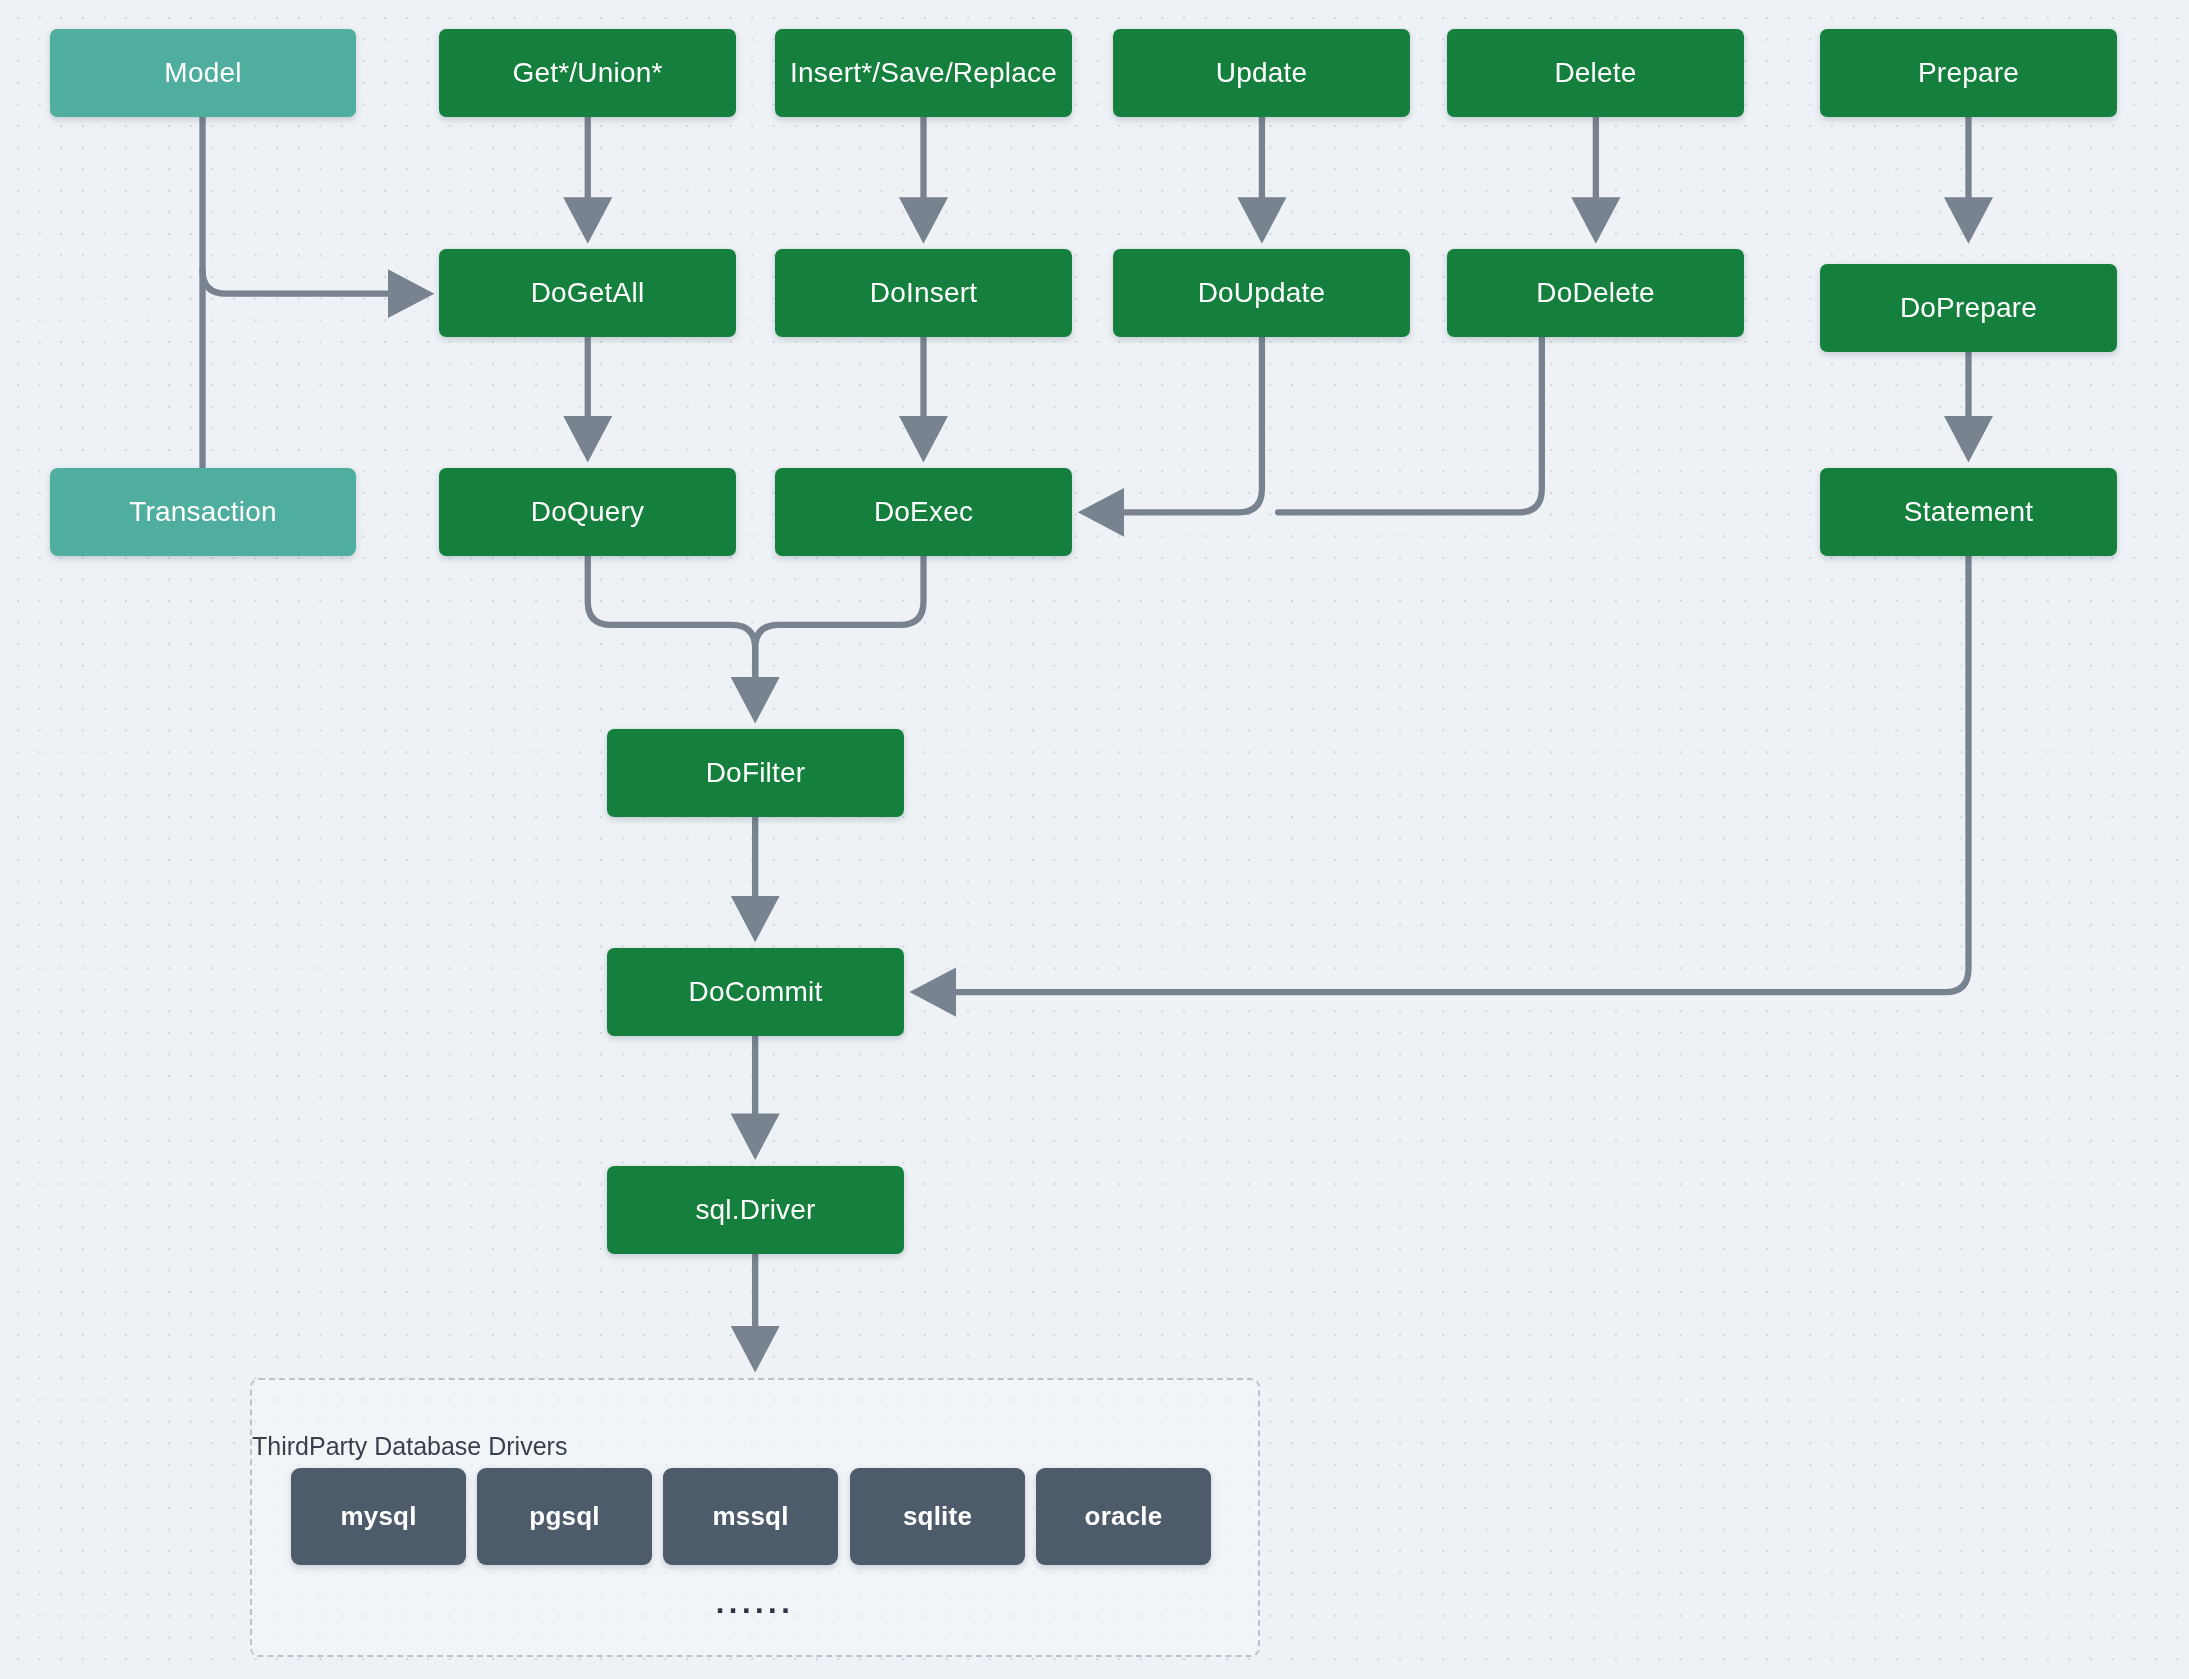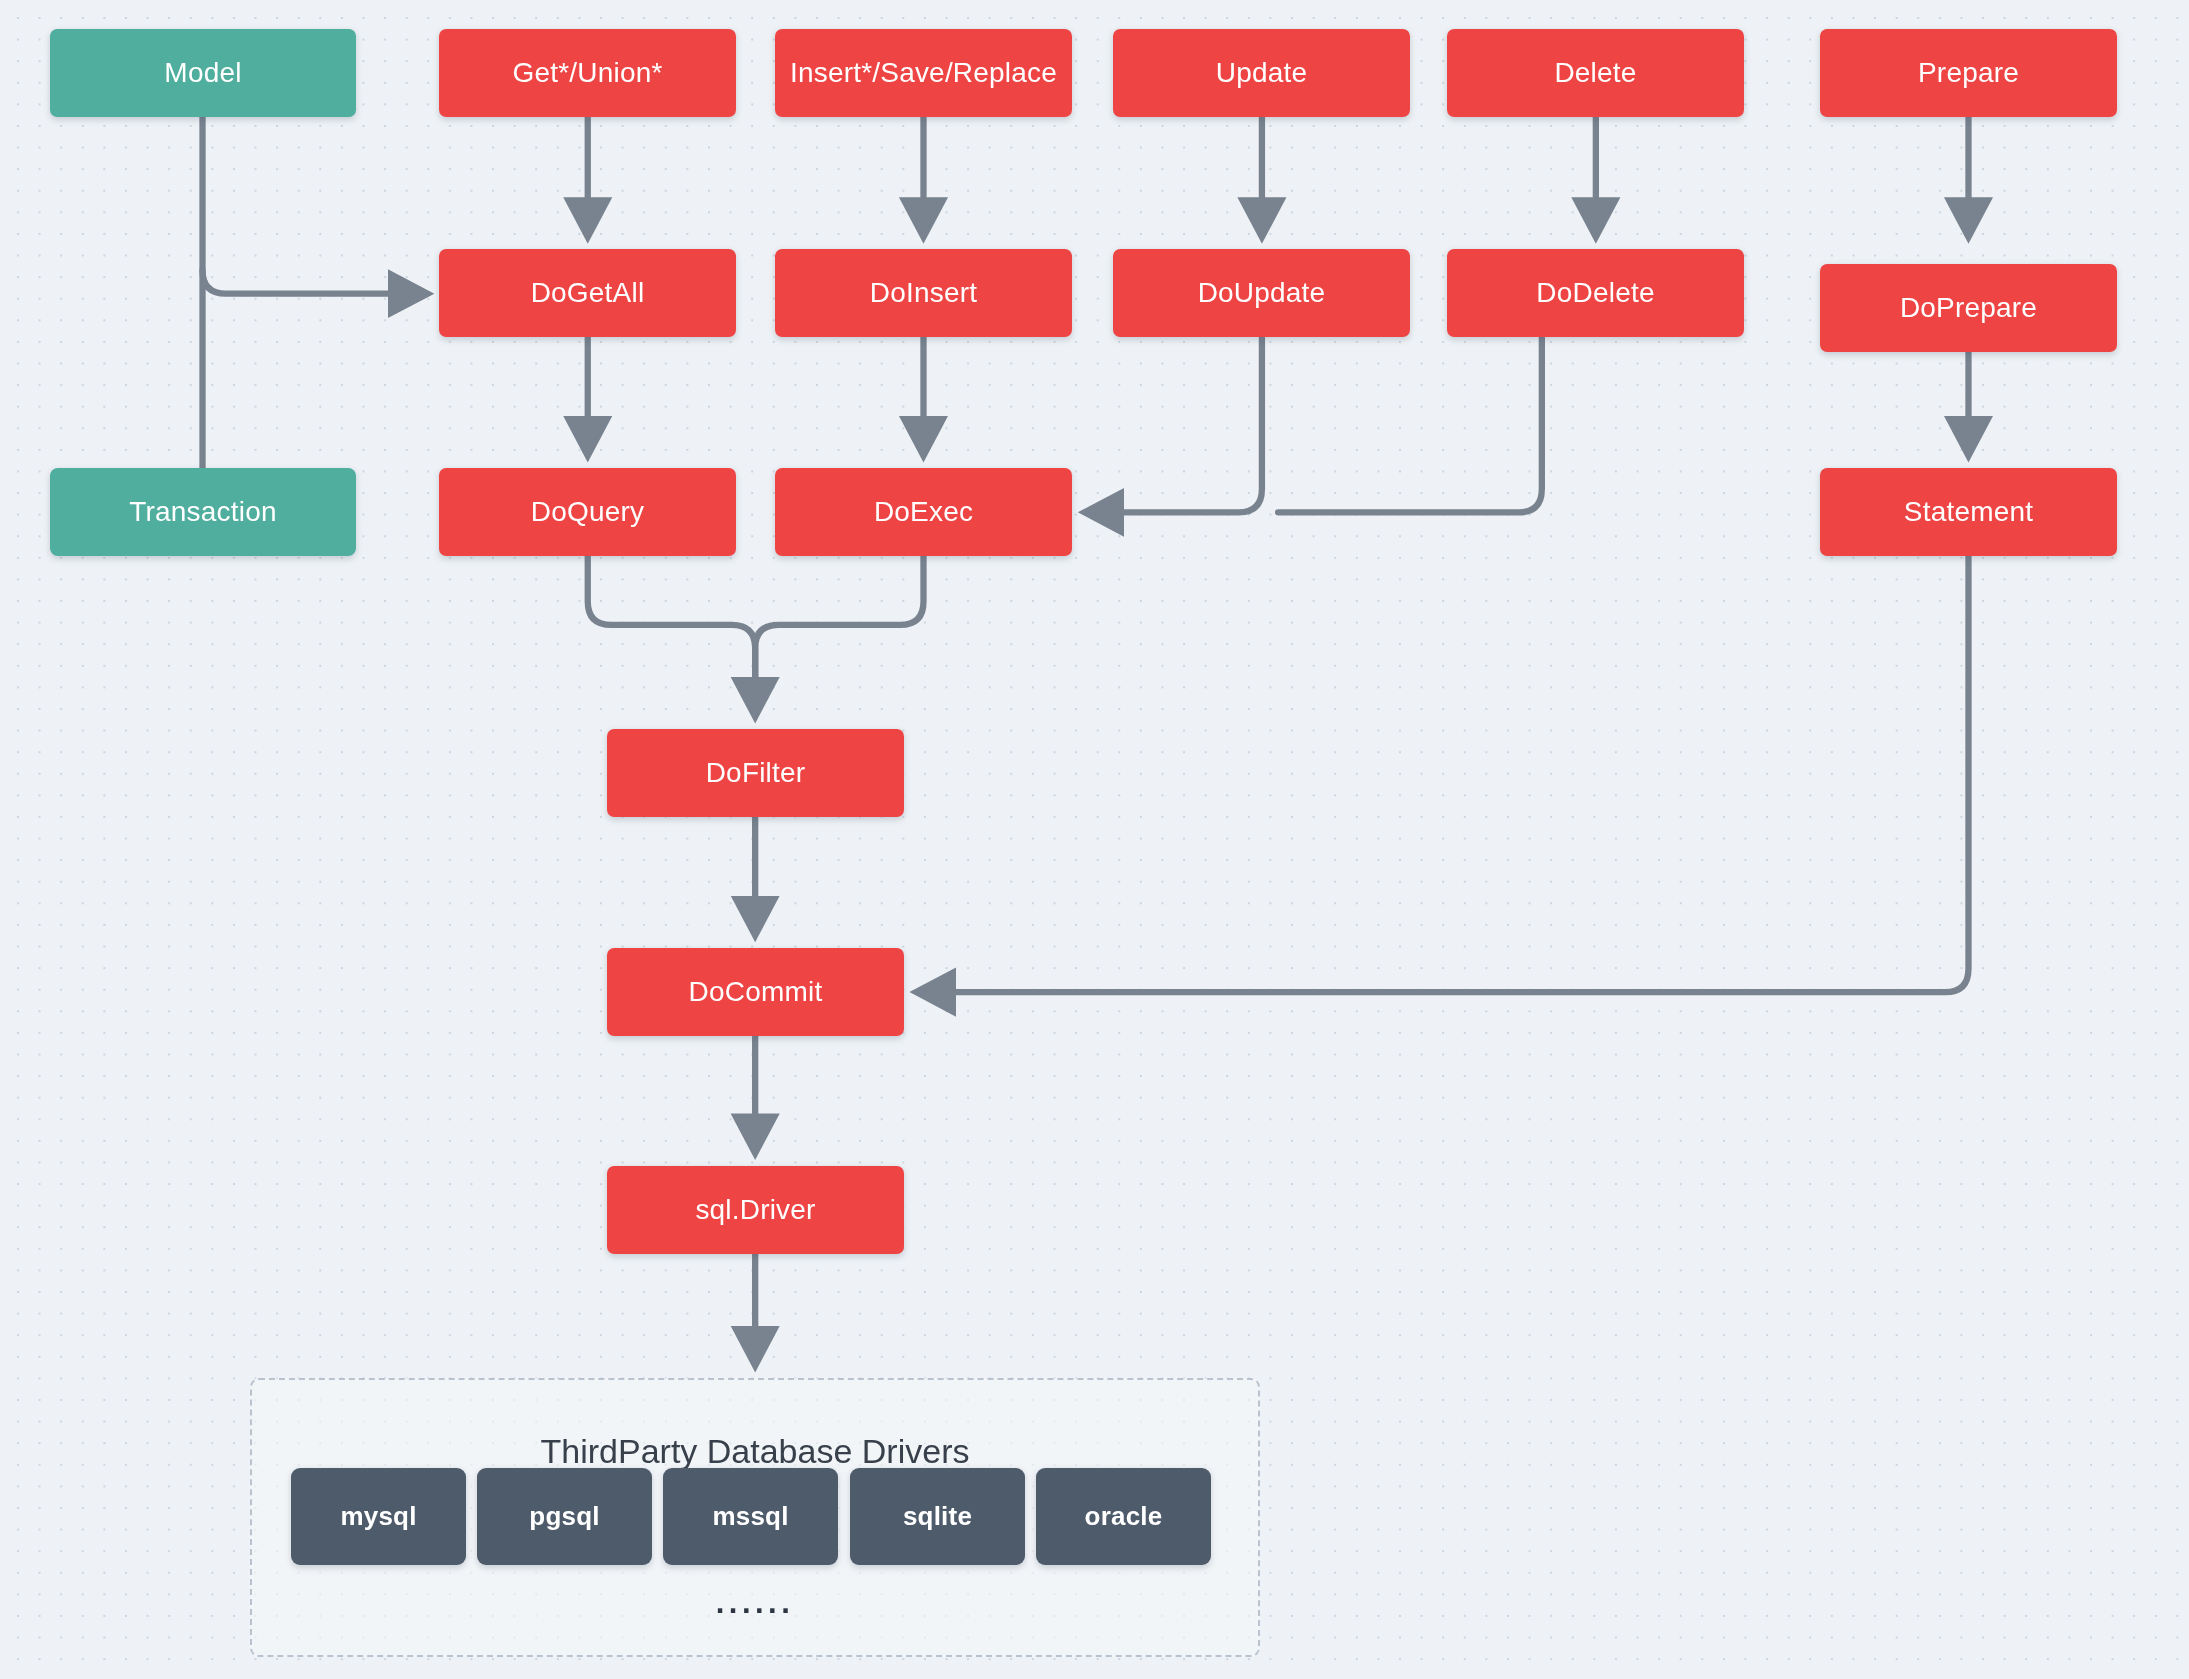--- a/index.html
+++ b/index.html
@@ -28,42 +28,42 @@
     display:flex;align-items:center;justify-content:center;
     border-radius:7.2px;
     color:#ffffff;
     font-size:28px;
     letter-spacing:0.2px;
     box-shadow:0 2.7px 6.3px rgba(60,75,95,.22);
     text-align:center;
     white-space:nowrap;
     user-select:none;
   }
-  .node.blue{background:#ef4444;}
+  .node.blue{background:#15803d;}
   .node.green{background:#4fae9d;}
   .node.dark{
     background:#4e5b6a;
     border-radius:9px;
     font-weight:bold;
     font-size:26px;
   }
 
   #drivers-group{
     position:absolute;
     box-sizing:border-box;
     border:2.7px dashed #b9c3cf;
     border-radius:9px;
     background:rgba(245,248,250,.55);
   }
   #drivers-title{
     position:absolute;
     width:100%;
-    text-align:center;
+    text-align:left;
     color:#38404b;
-    font-size:34px;
+    font-size:25px;
   }
   #drivers-ellipsis{
     position:absolute;
     width:100%;
     text-align:center;
     color:#2c3541;
     font-size:31px;
     font-weight:bold;
     letter-spacing:4.5px;
   }

